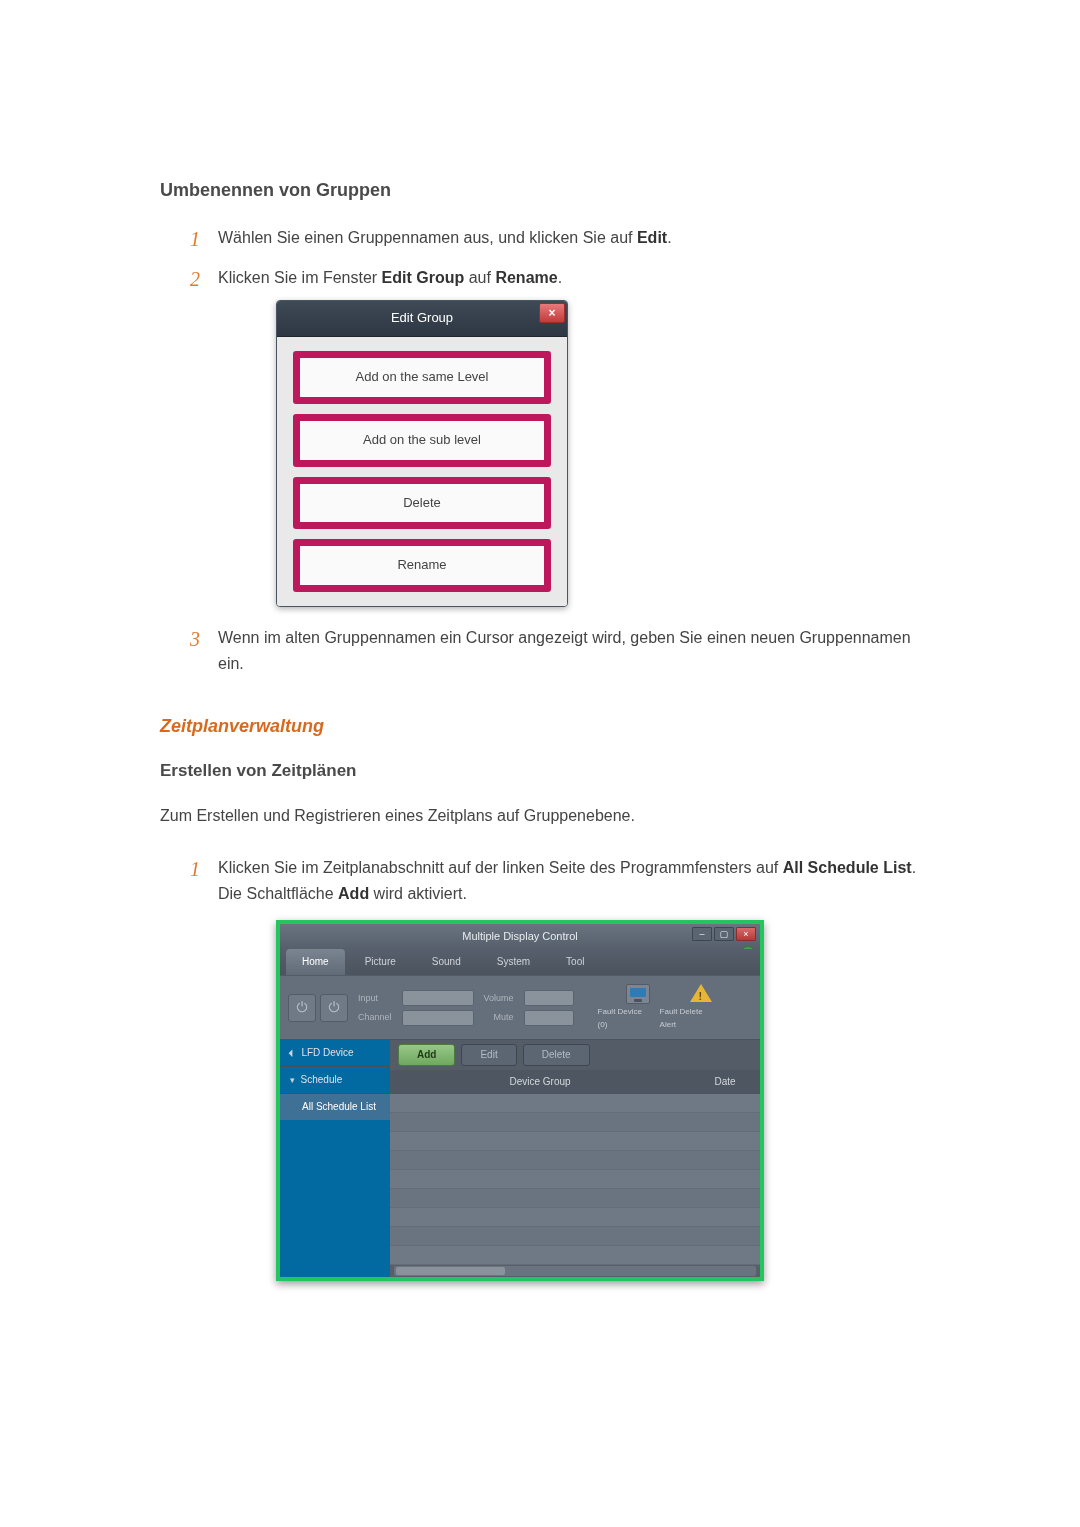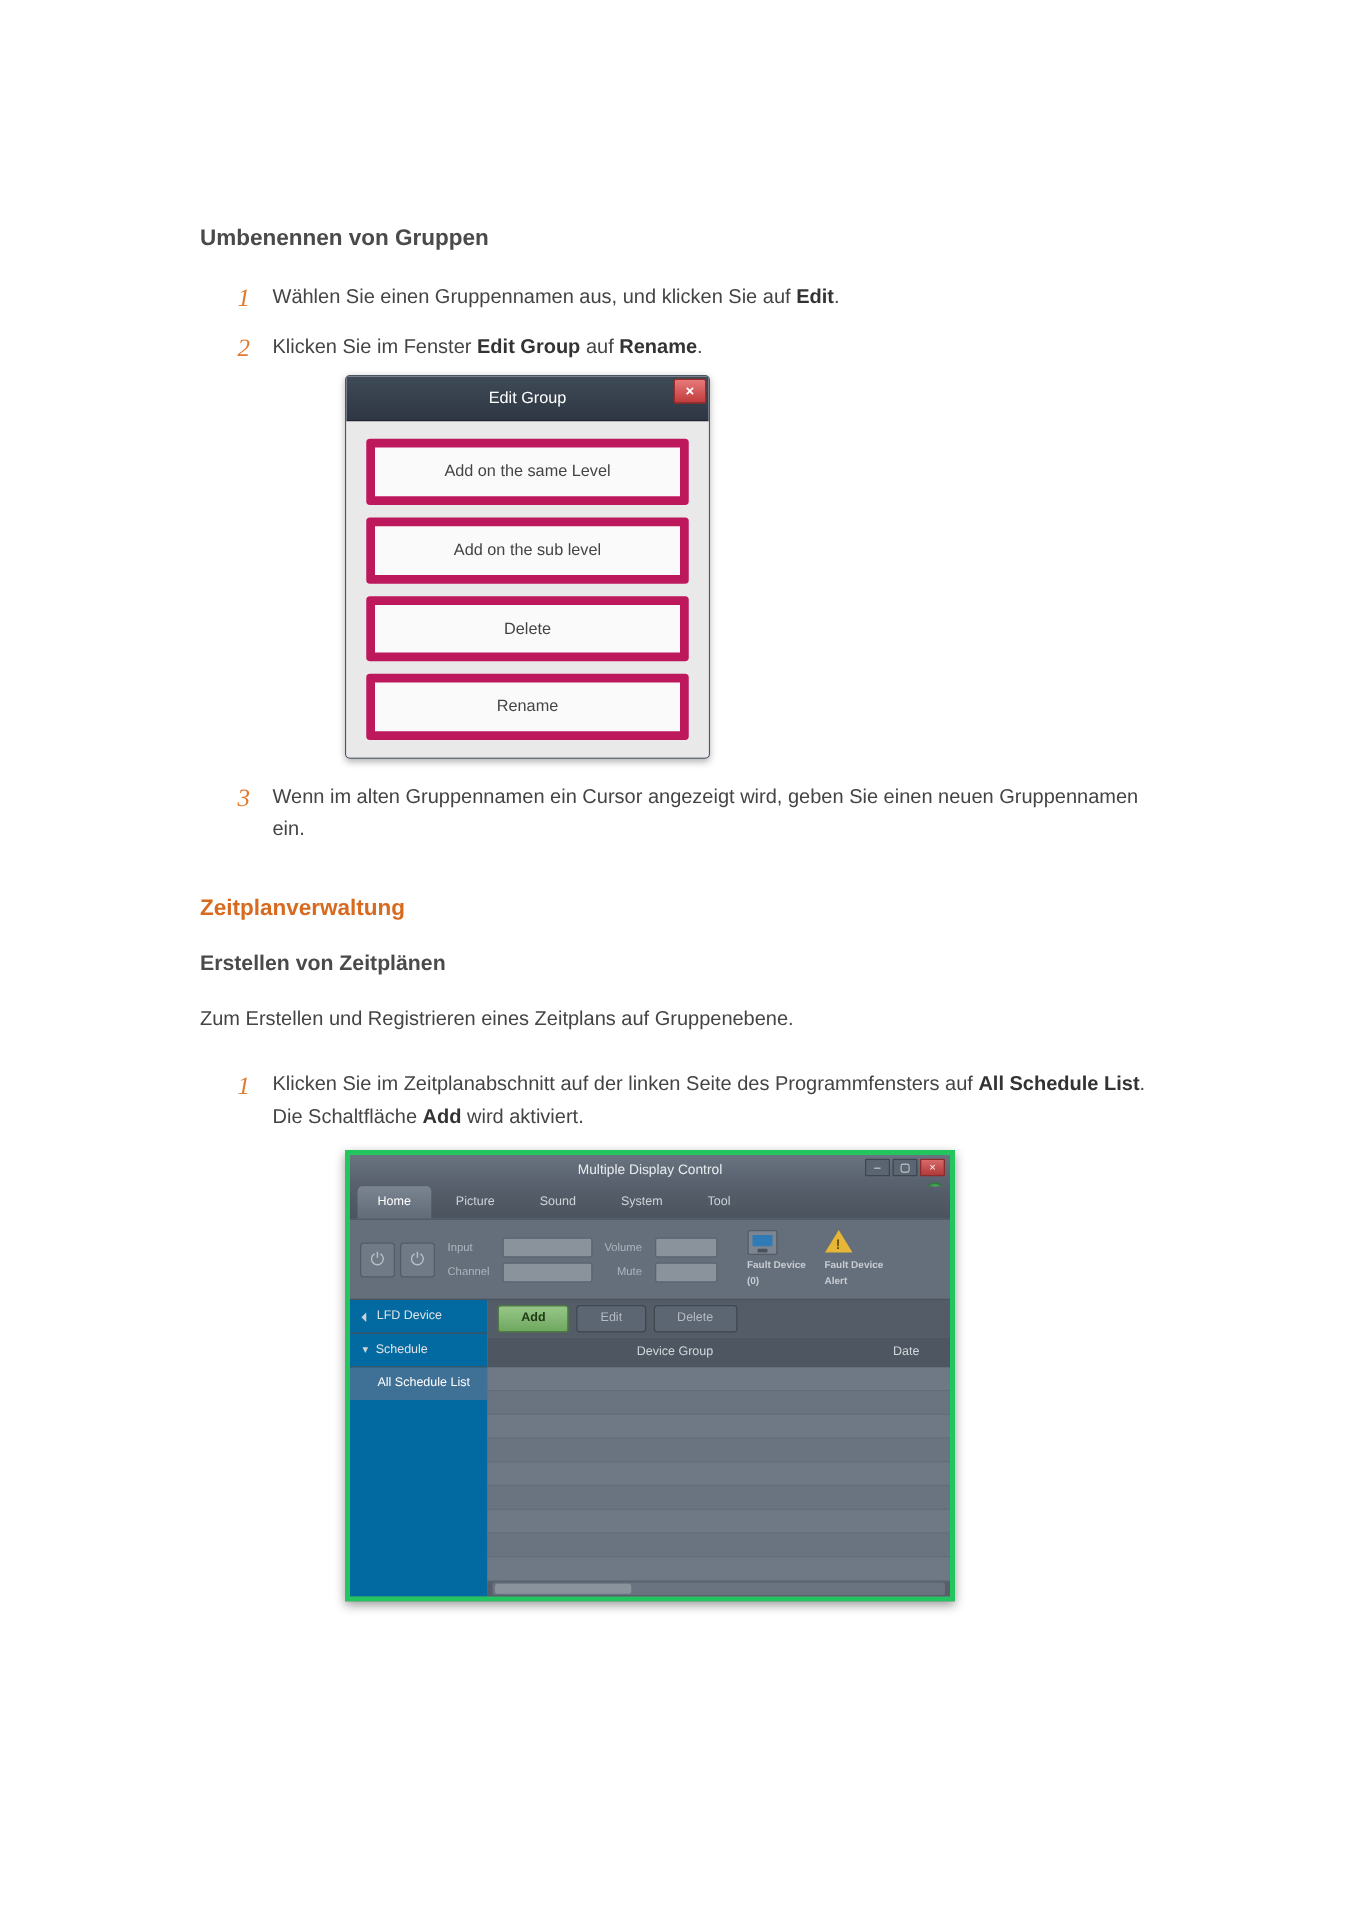--- a/index.html
+++ b/index.html
@@ -11,42 +11,42 @@
   .bold { font-weight: bold; color: #333; }
   .dialog-wrap { margin: 10px 0 18px 58px; }
   
   .edit-dialog { width: 290px; border: 1px solid #4a5562; border-radius: 4px; overflow: hidden; box-shadow: 0 2px 6px rgba(0,0,0,0.3); background: #f3f3f3; }
   .ed-titlebar { background: linear-gradient(#3f4a57, #2e3743); color: #fff; font-size: 13px; padding: 7px 10px; position: relative; text-align: center; border-bottom: 1px solid #1f2630; }
   .ed-close { position: absolute; right: 2px; top: 2px; width: 24px; height: 18px; background: linear-gradient(#e77a7a, #c23b3b); border: 1px solid #a02a2a; border-radius: 2px; display: flex; align-items: center; justify-content: center; }
   .ed-close span { color: #fff; font-weight: bold; font-size: 12px; line-height: 1; }
   .ed-body { padding: 14px 16px; background: #e9e9e9; }
   .ed-btn { display: block; width: 100%; box-sizing: border-box; padding: 9px 0; margin: 0 0 10px 0; text-align: center; font-size: 13px; color: #444; background: #fafafa; border: 7px solid #be185d; border-radius: 3px; }
   .ed-btn:last-child { margin-bottom: 0; }
-  .orange-heading { color: #d76a1f; font-weight: bold; font-size: 18px; margin: 40px 0 24px 0; }
+  .orange-heading { color: #d76a1f; font-weight: bold; font-size: 18px; margin: 40px 0 24px 0; font-style: italic; }
   .sub-heading { font-weight: bold; font-size: 17px; color: #4a4a4a; margin: 0 0 22px 0; }
   .body-text { font-size: 16px; color: #444; margin: 0 0 26px 0; line-height: 1.6; }
 
   
   .mdc-window { width: 480px; margin: 14px 0 0 58px; border: 4px solid #22c55e; background: #636c78; box-shadow: 0 3px 8px rgba(0,0,0,0.4); font-size: 10px; color: #dcdfe3; }
   .mdc-top { background: linear-gradient(#6a7481,#565f6b); padding: 4px 6px 3px 6px; position: relative; text-align: center; font-size: 11px; color: #e8ecef; }
   .mdc-top-ctrls { position: absolute; right: 4px; top: 3px; display: flex; gap: 2px; }
   .mdc-tc { width: 18px; height: 12px; background: #5b6572; border: 1px solid #3d4550; border-radius: 1px; display: flex; align-items: center; justify-content: center; font-size: 9px; line-height: 1; }
   .mdc-tc.close { background: linear-gradient(#d86a6a,#b23a3a); border-color: #8c2b2b; color: #fff; }
   .mdc-tc.help { border-radius: 50%; width: 14px; height: 14px; background: #3fa24c; border-color: #2c7a36; color: #fff; position: absolute; right: 4px; top: 22px; font-size: 10px; font-weight: bold; }
   .mdc-tabs { display: flex; align-items: flex-end; padding: 0 6px; gap: 4px; background: linear-gradient(#565f6b,#4b535e); position: relative; }
   .mdc-tab { padding: 5px 16px 5px 16px; font-size: 10px; color: #cfd3d8; }
   .mdc-tab.active { background: linear-gradient(#7b8591,#616b77); border-radius: 4px 4px 0 0; color: #fff; font-weight: normal; }
   .mdc-toolbar { background: #656f7b; padding: 8px 8px; display: flex; align-items: center; gap: 10px; border-top: 1px solid #525b66; border-bottom: 1px solid #4a525c; position: relative; }
   .mdc-pw { display: flex; gap: 4px; align-items: center; }
   .pw-btn { width: 26px; height: 26px; background: #707a86; border: 1px solid #525b66; border-radius: 3px; display: flex; align-items: center; justify-content: center; color: #b8bfc8; font-size: 14px; }
   .mdc-field { display: flex; flex-direction: column; gap: 2px; font-size: 9px; color: #aeb4bc; }
   .mdc-select { width: 70px; height: 14px; background: #8a929c; border: 1px solid #5b6370; border-radius: 2px; }
   .mdc-num { width: 48px; height: 14px; background: #8a929c; border: 1px solid #5b6370; border-radius: 2px; }
   .mdc-fault { display: flex; align-items: flex-end; gap: 10px; margin-left: 14px; }
-  .fault-item { display: flex; flex-direction: column; align-items: flex-start; font-size: 8px; color: #c7ccd2; width: 52px; font-weight: bold; }
+  .fault-item { display: flex; flex-direction: column; align-items: flex-end; font-size: 8px; color: #c7ccd2; width: 52px; }
   .fault-ico { width: 22px; height: 18px; background: #7c8591; border: 1px solid #525b66; margin-bottom: 2px; border-radius: 2px; position: relative; }
   .fault-ico.mon::after { content:''; position:absolute; inset:3px 3px 6px 3px; background:#2e7bb5; border-radius:1px; }
   .fault-ico.mon::before { content:''; position:absolute; bottom:1px; left:50%; transform:translateX(-50%); width:8px; height:3px; background:#4a525c; border-radius:1px; }
   .fault-ico.alert { background: none; border: none; width: 22px; height: 20px; }
   .alert-tri { width: 0; height: 0; border-left: 11px solid transparent; border-right: 11px solid transparent; border-bottom: 18px solid #e6b636; position: relative; }
   .alert-tri::after { content: '!'; position: absolute; left: -2px; top: 4px; color: #6a4b0e; font-weight: bold; font-size: 11px; }
   .mdc-below { display: flex; }
   .mdc-side { width: 110px; background: #0369a1; }
   .side-row { padding: 5px 10px; font-size: 10px; color: #dfe2e6; border-bottom: 1px solid #46505a; }
   .side-row.lfd::before { content: '◢'; display: inline-block; transform: rotate(135deg); font-size: 7px; margin-right: 6px; color: #cfd3d8; }
@@ -168,21 +168,21 @@
           </div>
           <div class="mdc-fault">
             <div class="fault-item">
               <div class="fault-ico mon"></div>
               <span>Fault Device (0)</span>
             </div>
             <div class="fault-item">
               <div class="fault-ico alert">
                   <div class="alert-tri"></div>
                 </div>
-              <span>Fault Device Alert</span>
+              <span>Fault Delete Alert</span>
             </div>
           </div>
         </div>
         <div class="mdc-below">
           <div class="mdc-side">
             <div class="side-row lfd">LFD Device</div>
             <div class="side-row sched">Schedule</div>
             <div class="side-sel">All Schedule List</div>
           </div>
           <div class="mdc-main">

